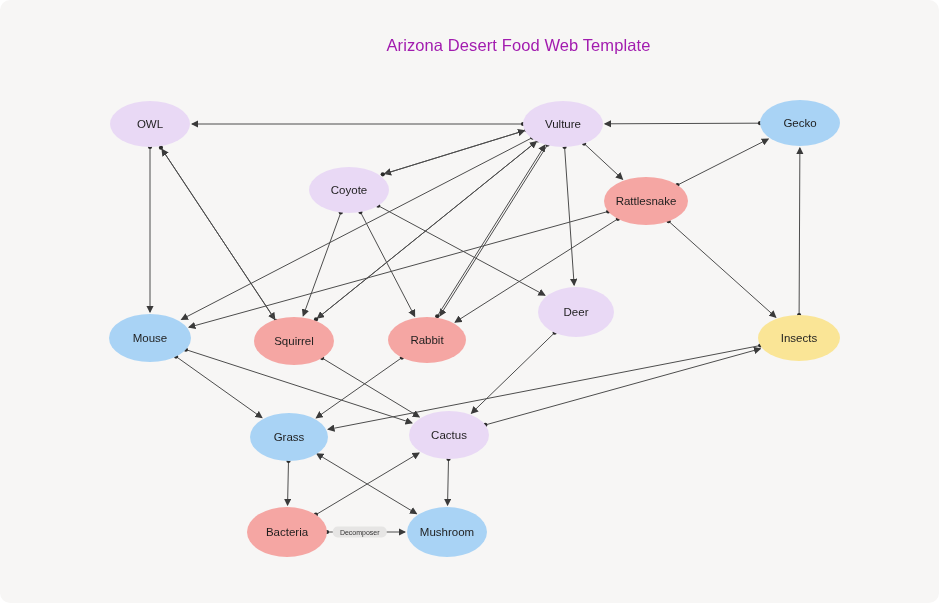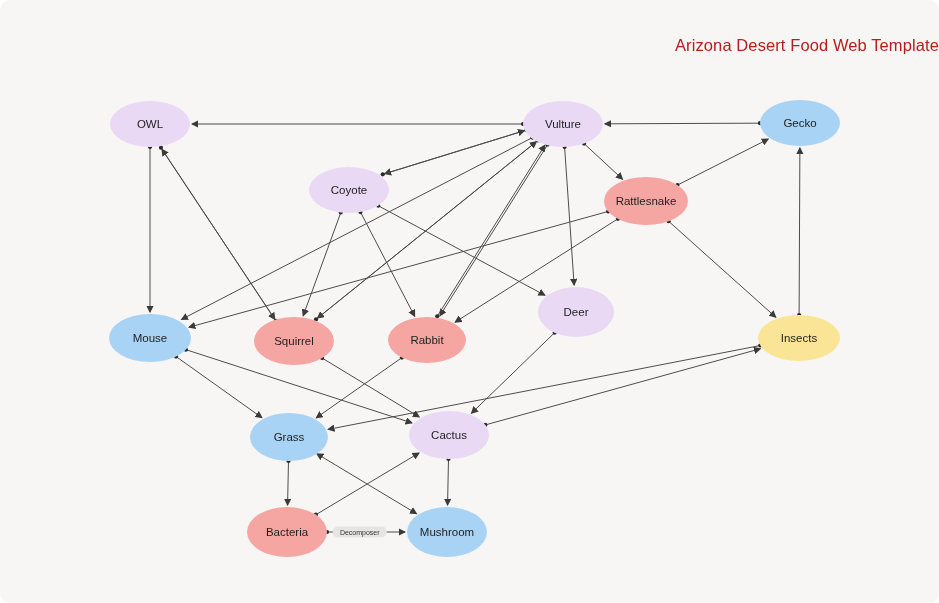--- a/index.html
+++ b/index.html
@@ -6,26 +6,26 @@
   #canvas{
     position:relative;
     width:939px;height:603px;
     border-radius:10px;
     overflow:hidden;
   }
   #diagram-title{
     position:absolute;
     top:36px;left:0;right:0;
     margin:0;
-    text-align:right;
+    text-align:center;
     text-indent:56px;
     font-size:16.5px;
     font-weight:500;
     letter-spacing:.1px;
-    color:#b91c1c;
+    color:#a21caf;
     padding-left:42px;
   }
   svg text.node-label{
     font-family:"Liberation Sans",sans-serif;
     font-size:11.5px;
     fill:#1e1e1e;
   }
   svg text.edge-label-text{
     font-family:"Liberation Sans",sans-serif;
     font-size:7px;

